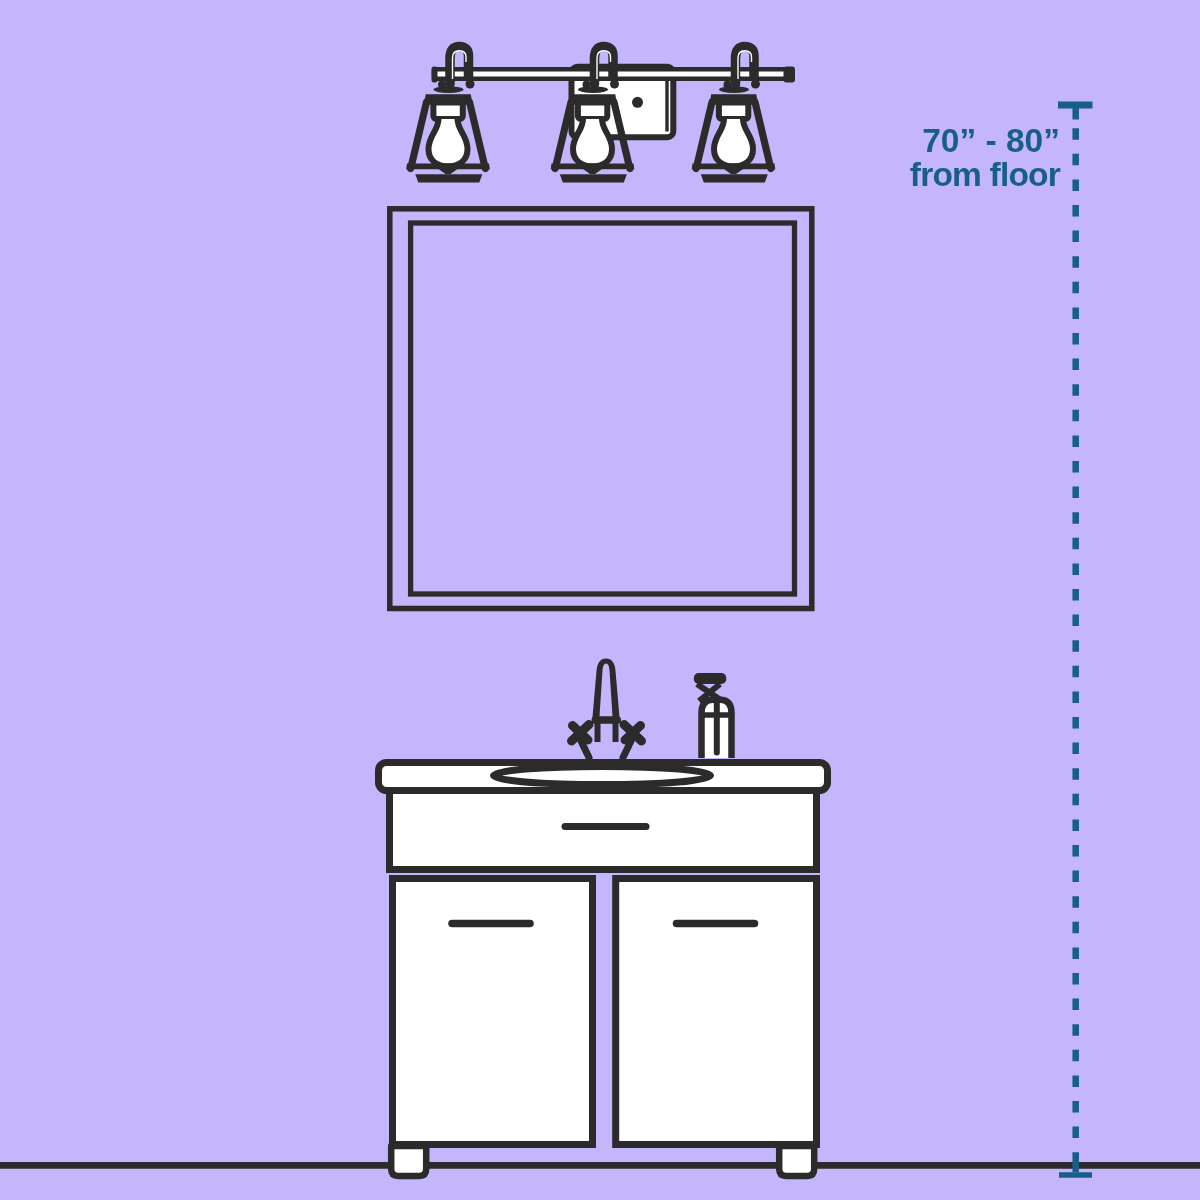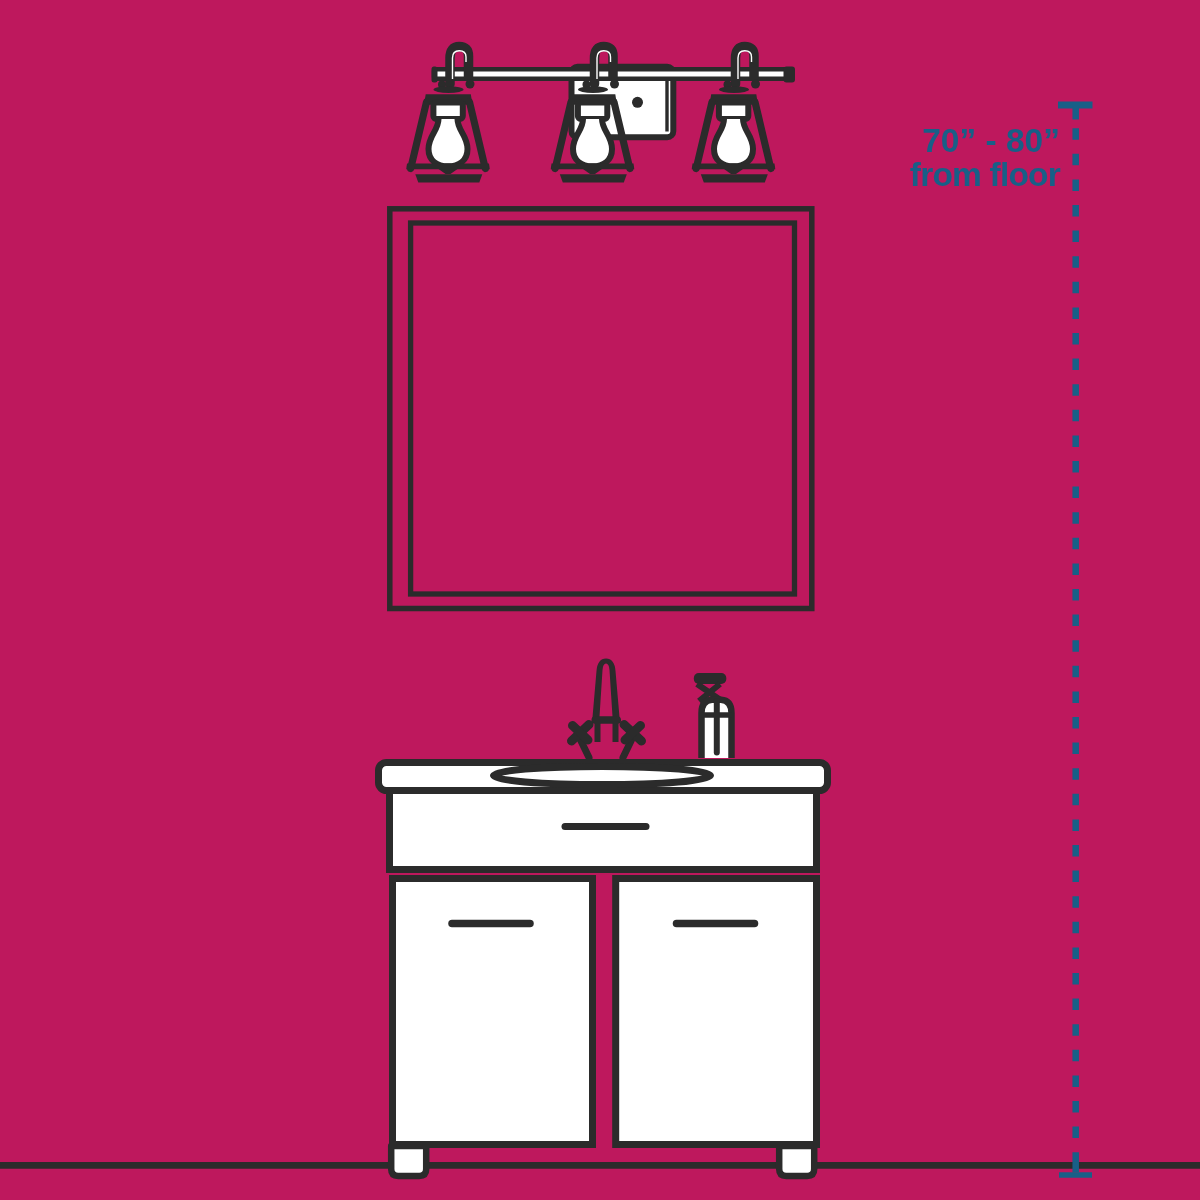--- a/index.html
+++ b/index.html
@@ -1,16 +1,16 @@
 <!DOCTYPE html>
 <html><head>
 <meta charset="utf-8">
 <style>
   html,body{margin:0;padding:0;background:#fff;}
-  #page{width:1200px;height:1200px;position:relative;background:#be185d;overflow:hidden;}
+  #page{width:1200px;height:1200px;position:relative;background:#c4b5fd;overflow:hidden;}
   svg{display:block;}
   text{font-family:"Liberation Sans",sans-serif;font-weight:bold;fill:#185f87;}
 </style>
 </head>
 <body>
 <div id="page">
 <svg width="1200" height="1200" viewBox="0 0 1200 1200">
   <defs>
     <g id="lamp">
       <path d="M 2,84 L 2,58 Q 2,46.5 11.25,46.5 Q 20.5,46.5 20.5,56 L 20.5,77" fill="none" stroke="#2b2b2b" stroke-width="9.5" stroke-linecap="round"></path>

